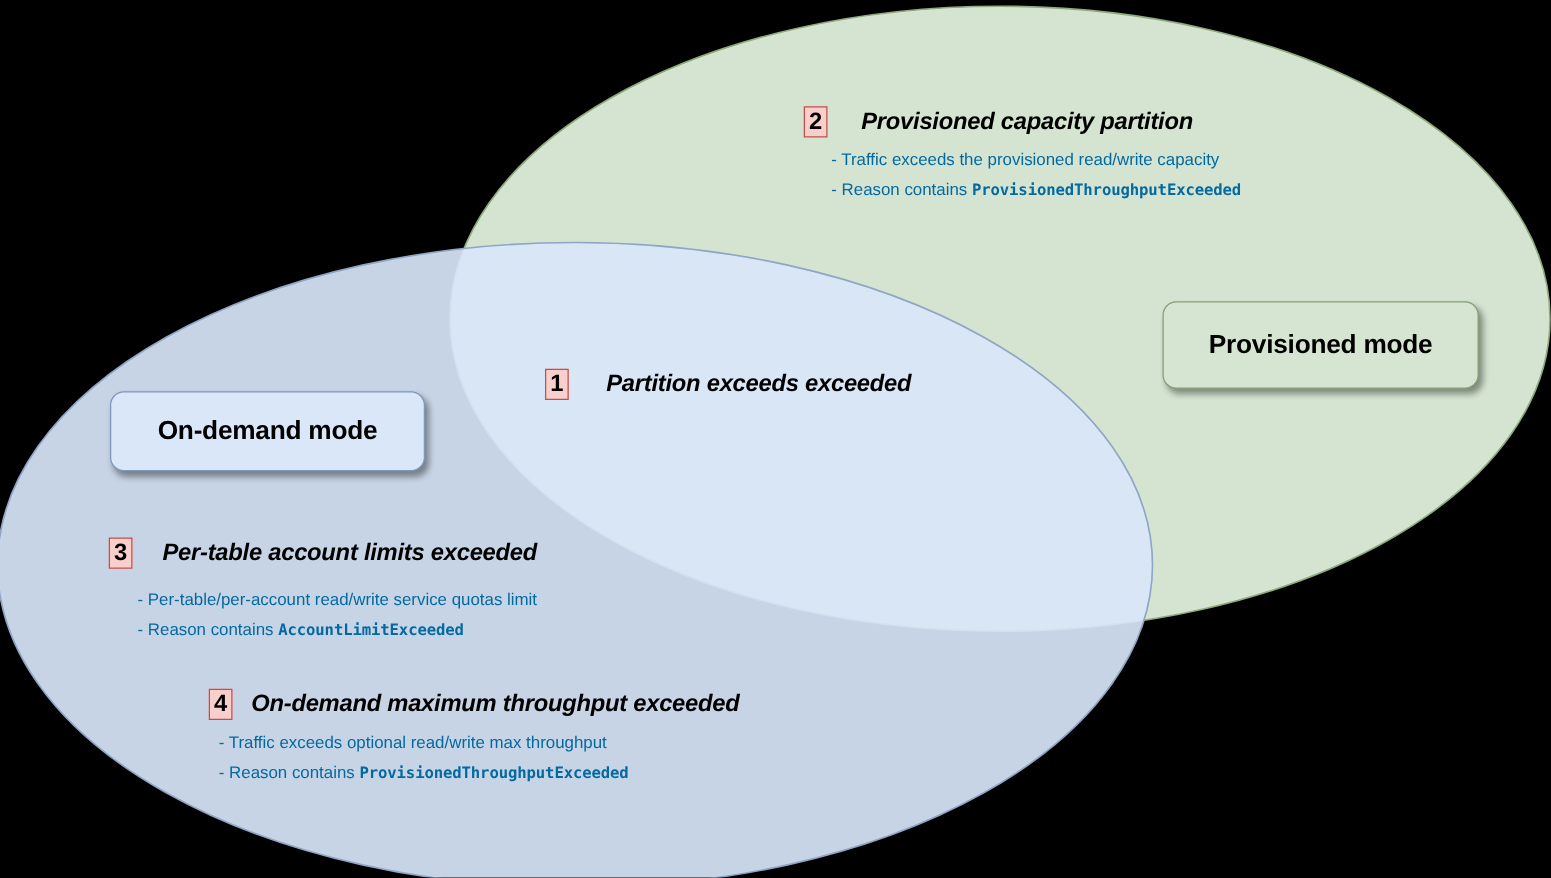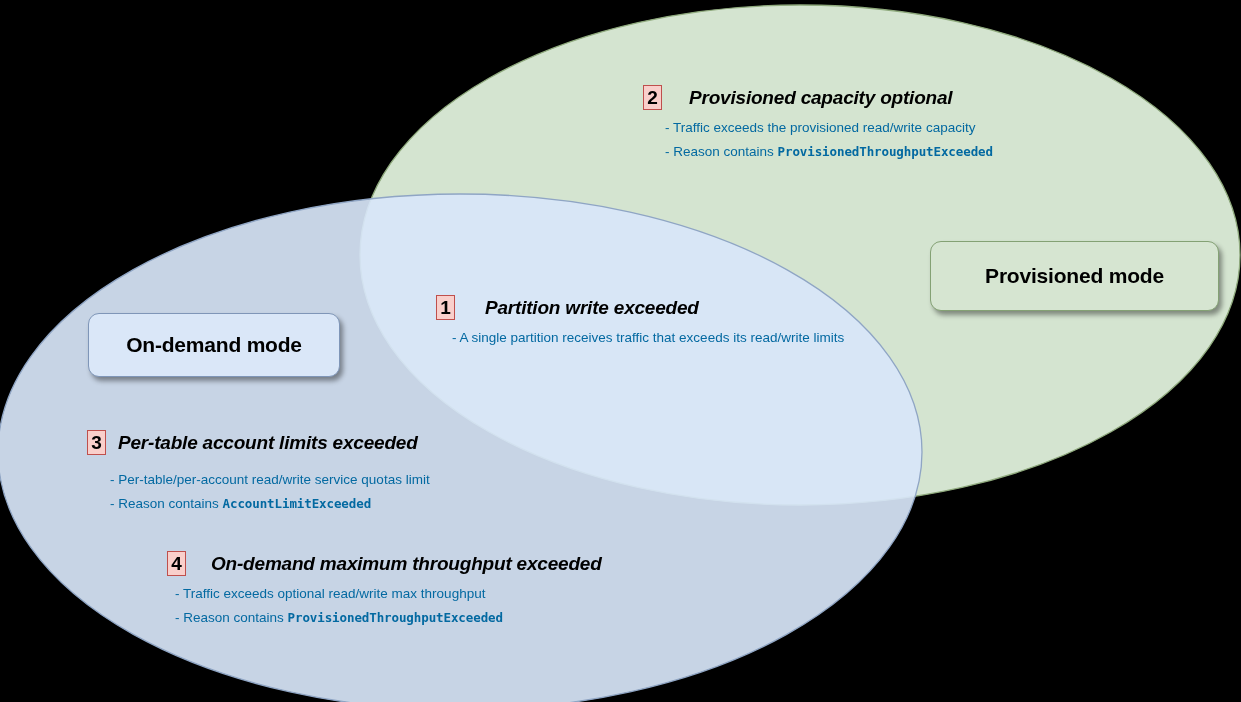--- a/index.html
+++ b/index.html
@@ -17,21 +17,21 @@
     border-radius:11px;
     font-size:21px;font-weight:bold;color:#000;
     letter-spacing:-0.2px;
     box-shadow:3px 4px 5px rgba(0,0,0,0.40);
   }
   #box-ondemand{
     left:88px;top:313px;width:252px;height:64px;
     background:#dae7f8;border:1.5px solid #7f96b8;
   }
   #box-provisioned{
-    left:930px;top:241px;width:289px;height:70px;
+    left:930px;top:241px;width:253px;height:70px;
     background:#d6e5d1;border:1.5px solid #84a174;
   }
 
   .entry{position:absolute;}
   .entry-head{
     display:flex;align-items:center;
     white-space:nowrap;
   }
   .badge{
     display:inline-flex;align-items:center;justify-content:center;
@@ -58,25 +58,25 @@
   
   #entry-2{left:643px;top:85px;}
   #entry-2 .entry-title{margin-left:27px;}
   #entry-2 .bullets{margin-left:22px;margin-top:11px;}
 
   #entry-1{left:436px;top:295px;}
   #entry-1 .entry-title{margin-left:30px;}
   #entry-1 .bullets{margin-left:16px;margin-top:11px;}
 
   #entry-3{left:87px;top:430px;}
-  #entry-3 .entry-title{margin-left:12px;}
+  #entry-3 .entry-title{margin-left:24px;}
   #entry-3 .bullets{margin-left:23px;margin-top:18px;}
 
   #entry-4{left:167px;top:551px;}
-  #entry-4 .entry-title{margin-left:25px;}
+  #entry-4 .entry-title{margin-left:15px;}
   #entry-4 .bullets{margin-left:8px;margin-top:11px;}
 </style>
 </head>
 <body>
 
 <svg id="venn-svg" viewBox="0 0 1241 702" xmlns="http://www.w3.org/2000/svg">
   <ellipse cx="800" cy="255" rx="440" ry="250" fill="#d4e4d0" stroke="#8faa7d" stroke-width="1.3"></ellipse>
   <ellipse cx="460" cy="452" rx="462" ry="258" fill="#d8e6f8" fill-opacity="0.92" stroke="#8fa5c4" stroke-width="1.3"></ellipse>
 </svg>
 
@@ -84,41 +84,38 @@
   <span>On-demand mode</span>
 </div>
 
 <div class="mode-box" id="box-provisioned">
   <span>Provisioned mode</span>
 </div>
 
 <div class="entry" id="entry-2">
   <div class="entry-head">
     <span class="badge">2</span>
-    <span class="entry-title">Provisioned capacity optional</span>
+    <span class="entry-title">Provisioned capacity partition</span>
   </div>
   <div class="bullets">
     <div class="bullet">
       <span>- Traffic exceeds the provisioned read/write capacity</span><span class="code"></span>
     </div>
     <div class="bullet">
       <span>- Reason contains </span><span class="code">ProvisionedThroughputExceeded</span>
     </div>
   </div>
 </div>
 
 <div class="entry" id="entry-1">
   <div class="entry-head">
     <span class="badge">1</span>
-    <span class="entry-title">Partition write exceeded</span>
+    <span class="entry-title">Partition exceeds exceeded</span>
   </div>
   <div class="bullets">
-    <div class="bullet">
-      <span>- A single partition receives traffic that exceeds its read/write limits</span><span class="code"></span>
-    </div>
   </div>
 </div>
 
 <div class="entry" id="entry-3">
   <div class="entry-head">
     <span class="badge">3</span>
     <span class="entry-title">Per-table account limits exceeded</span>
   </div>
   <div class="bullets">
     <div class="bullet">

